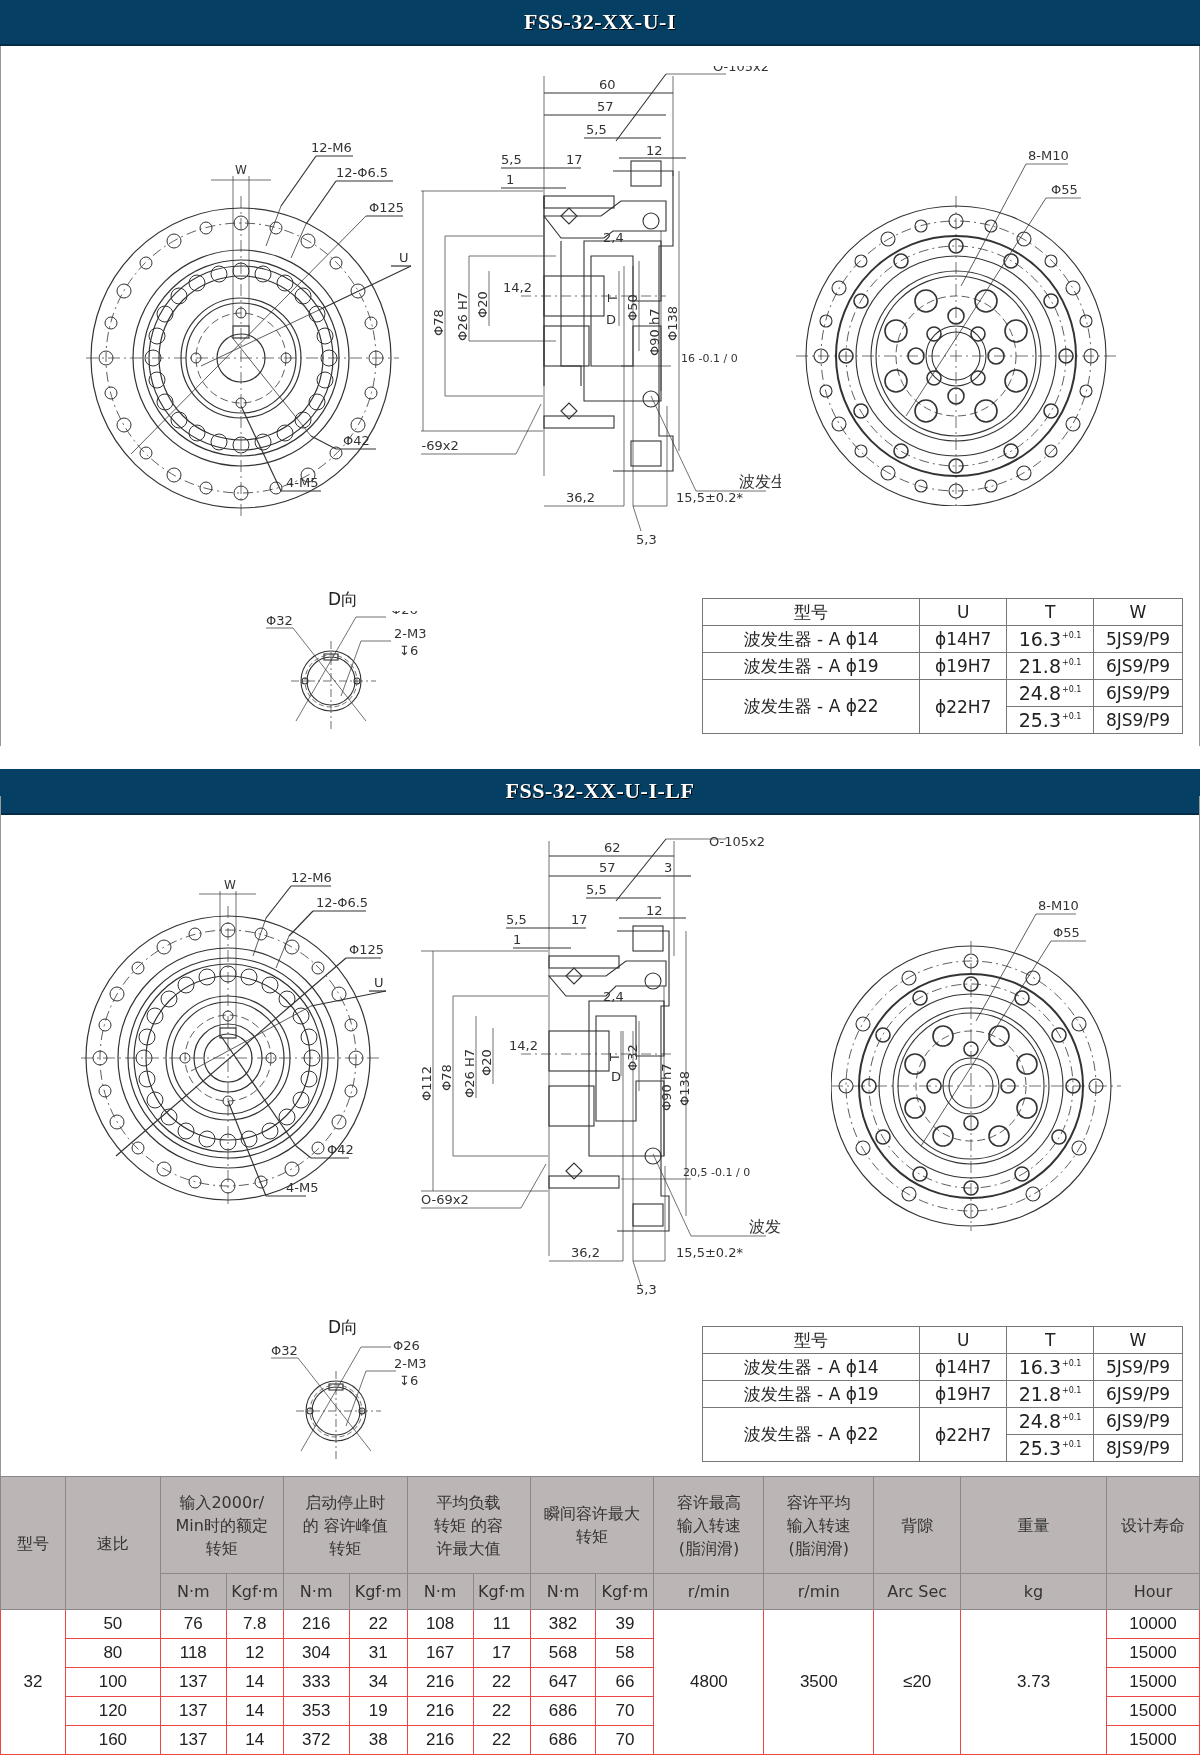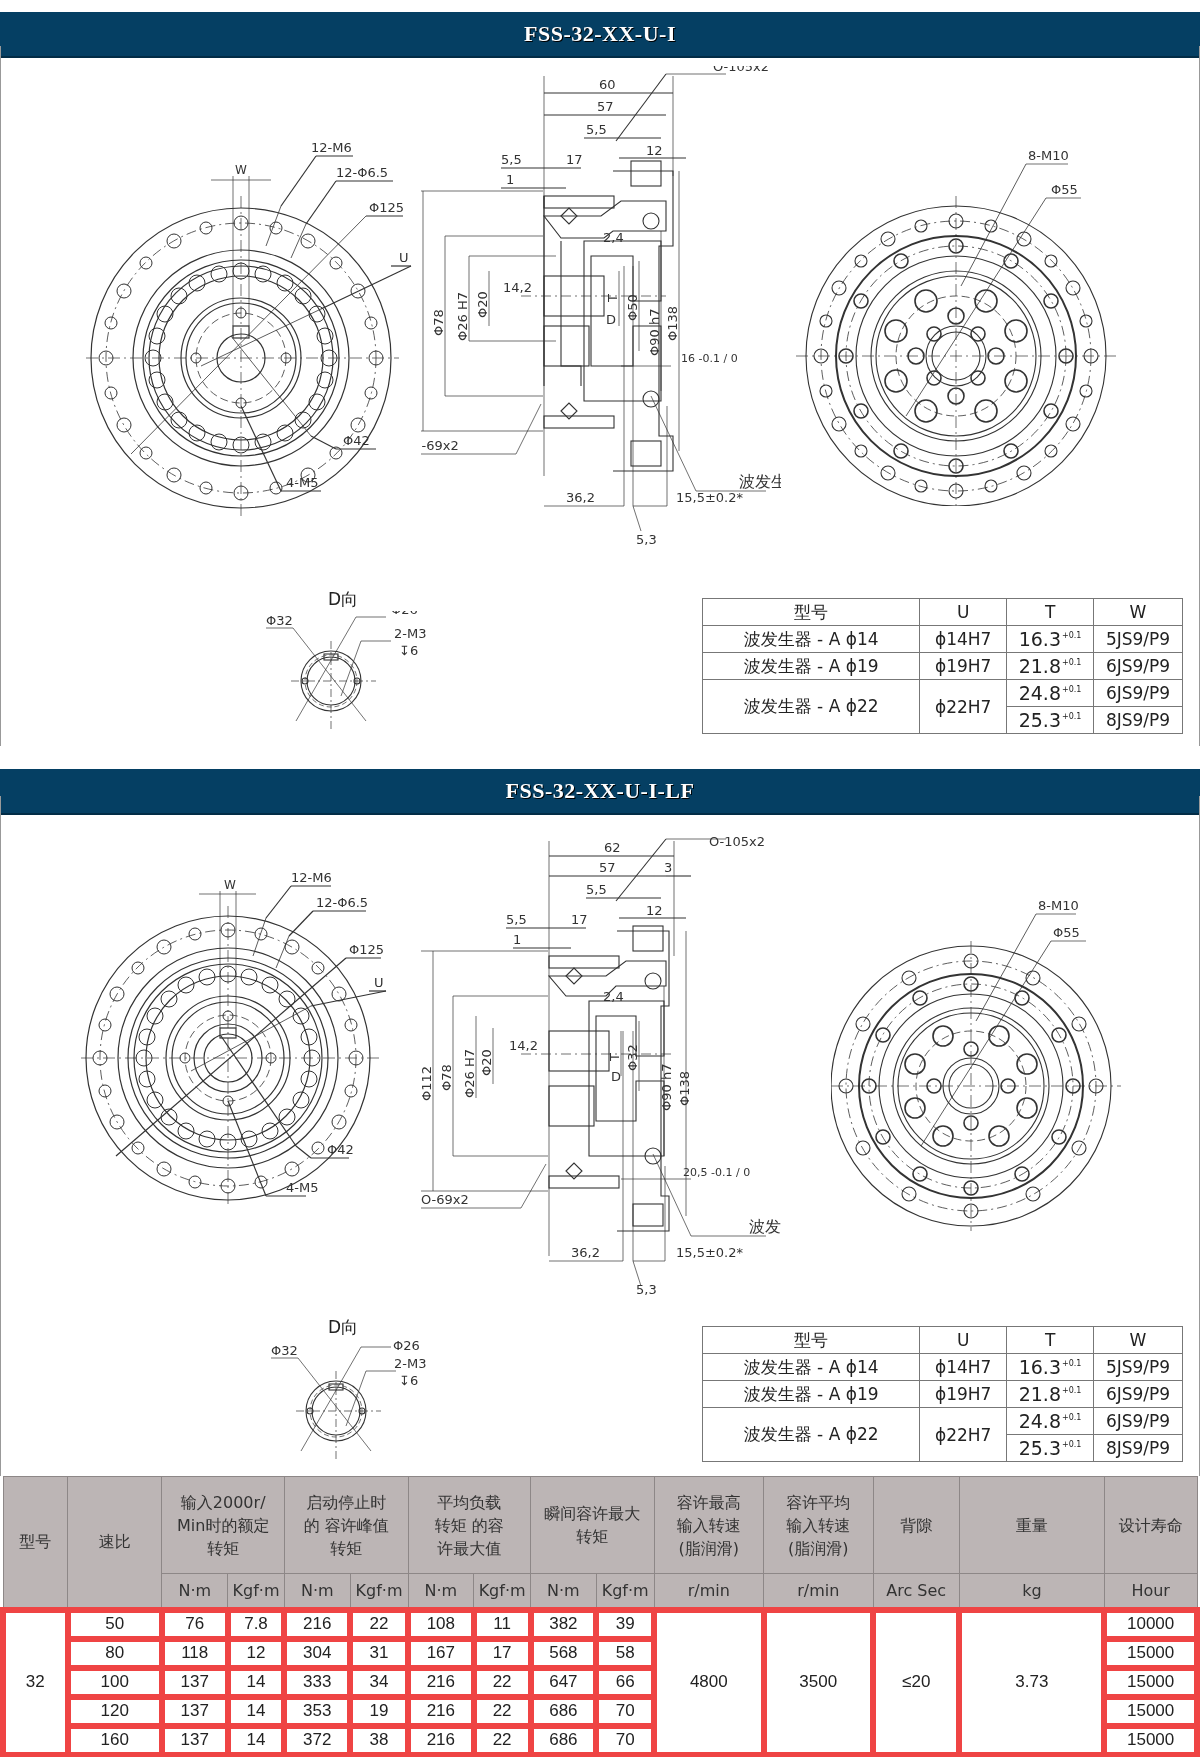--- a/index.html
+++ b/index.html
@@ -7,26 +7,26 @@
   .section-bar { position: absolute; left: 0; width: 1200px; height: 46px; background: #053f63; display: flex; align-items: center; justify-content: center; border-bottom: 2px solid #022c46; }
   .section-bar span { color: #fff; font-family: "Liberation Serif", serif; font-weight: bold; font-size: 22px; letter-spacing: 0.5px; text-shadow: 1px 1px 0 #000; }
   .panel { position: absolute; left: 0; width: 1200px; border-left: 1px solid #999; border-right: 1px solid #999; }
   svg text { font-family: "DejaVu Sans", sans-serif; fill: #333; }
   .dim-table { position: absolute; border-collapse: collapse; font-size: 17px; }
   .dim-table td, .dim-table th { border: 1px solid #777; text-align: center; font-weight: normal; height: 27px; padding: 0 4px; }
   .dim-table .t-val { font-size: 19px; }
   .dim-table sup { font-size: 8px; vertical-align: 8px; margin-left: 1px; }
   .spec-table { position: absolute; left: 0; top: 1476px; width: 1200px; border-collapse: collapse; font-size: 16px; }
   .spec-table th { background: #bcb5b5; border: 1px solid #8d8787; font-weight: normal; color: #333; line-height: 23px; }
-  .spec-table td { border: 6px solid #ef4444; text-align: center; height: 29px; font-family: "Liberation Sans Narrow", "Liberation Sans", sans-serif; font-size: 17px; color: #222; }
+  .spec-table td { border: 1px solid #ef4444; text-align: center; height: 29px; font-family: "Liberation Sans Narrow", "Liberation Sans", sans-serif; font-size: 17px; color: #222; }
 </style>
 </head>
 <body>
 
-<div class="section-bar" style="top:12px;">
+<div class="section-bar" style="top:0;">
   <span>FSS-32-XX-U-I</span>
 </div>
 <div class="panel" style="top:46px;height:700px;">
 
   <svg style="position:absolute;left:80px;top:60px;" width="340" height="440" viewBox="0 0 340 440">
     <g fill="none" stroke="#333" stroke-width="1.2">
       <circle cx="160" cy="252" r="150"></circle>
       <circle cx="160" cy="252" r="108"></circle>
       <circle cx="160" cy="252" r="98"></circle>
       <circle cx="160" cy="252" r="92"></circle>

